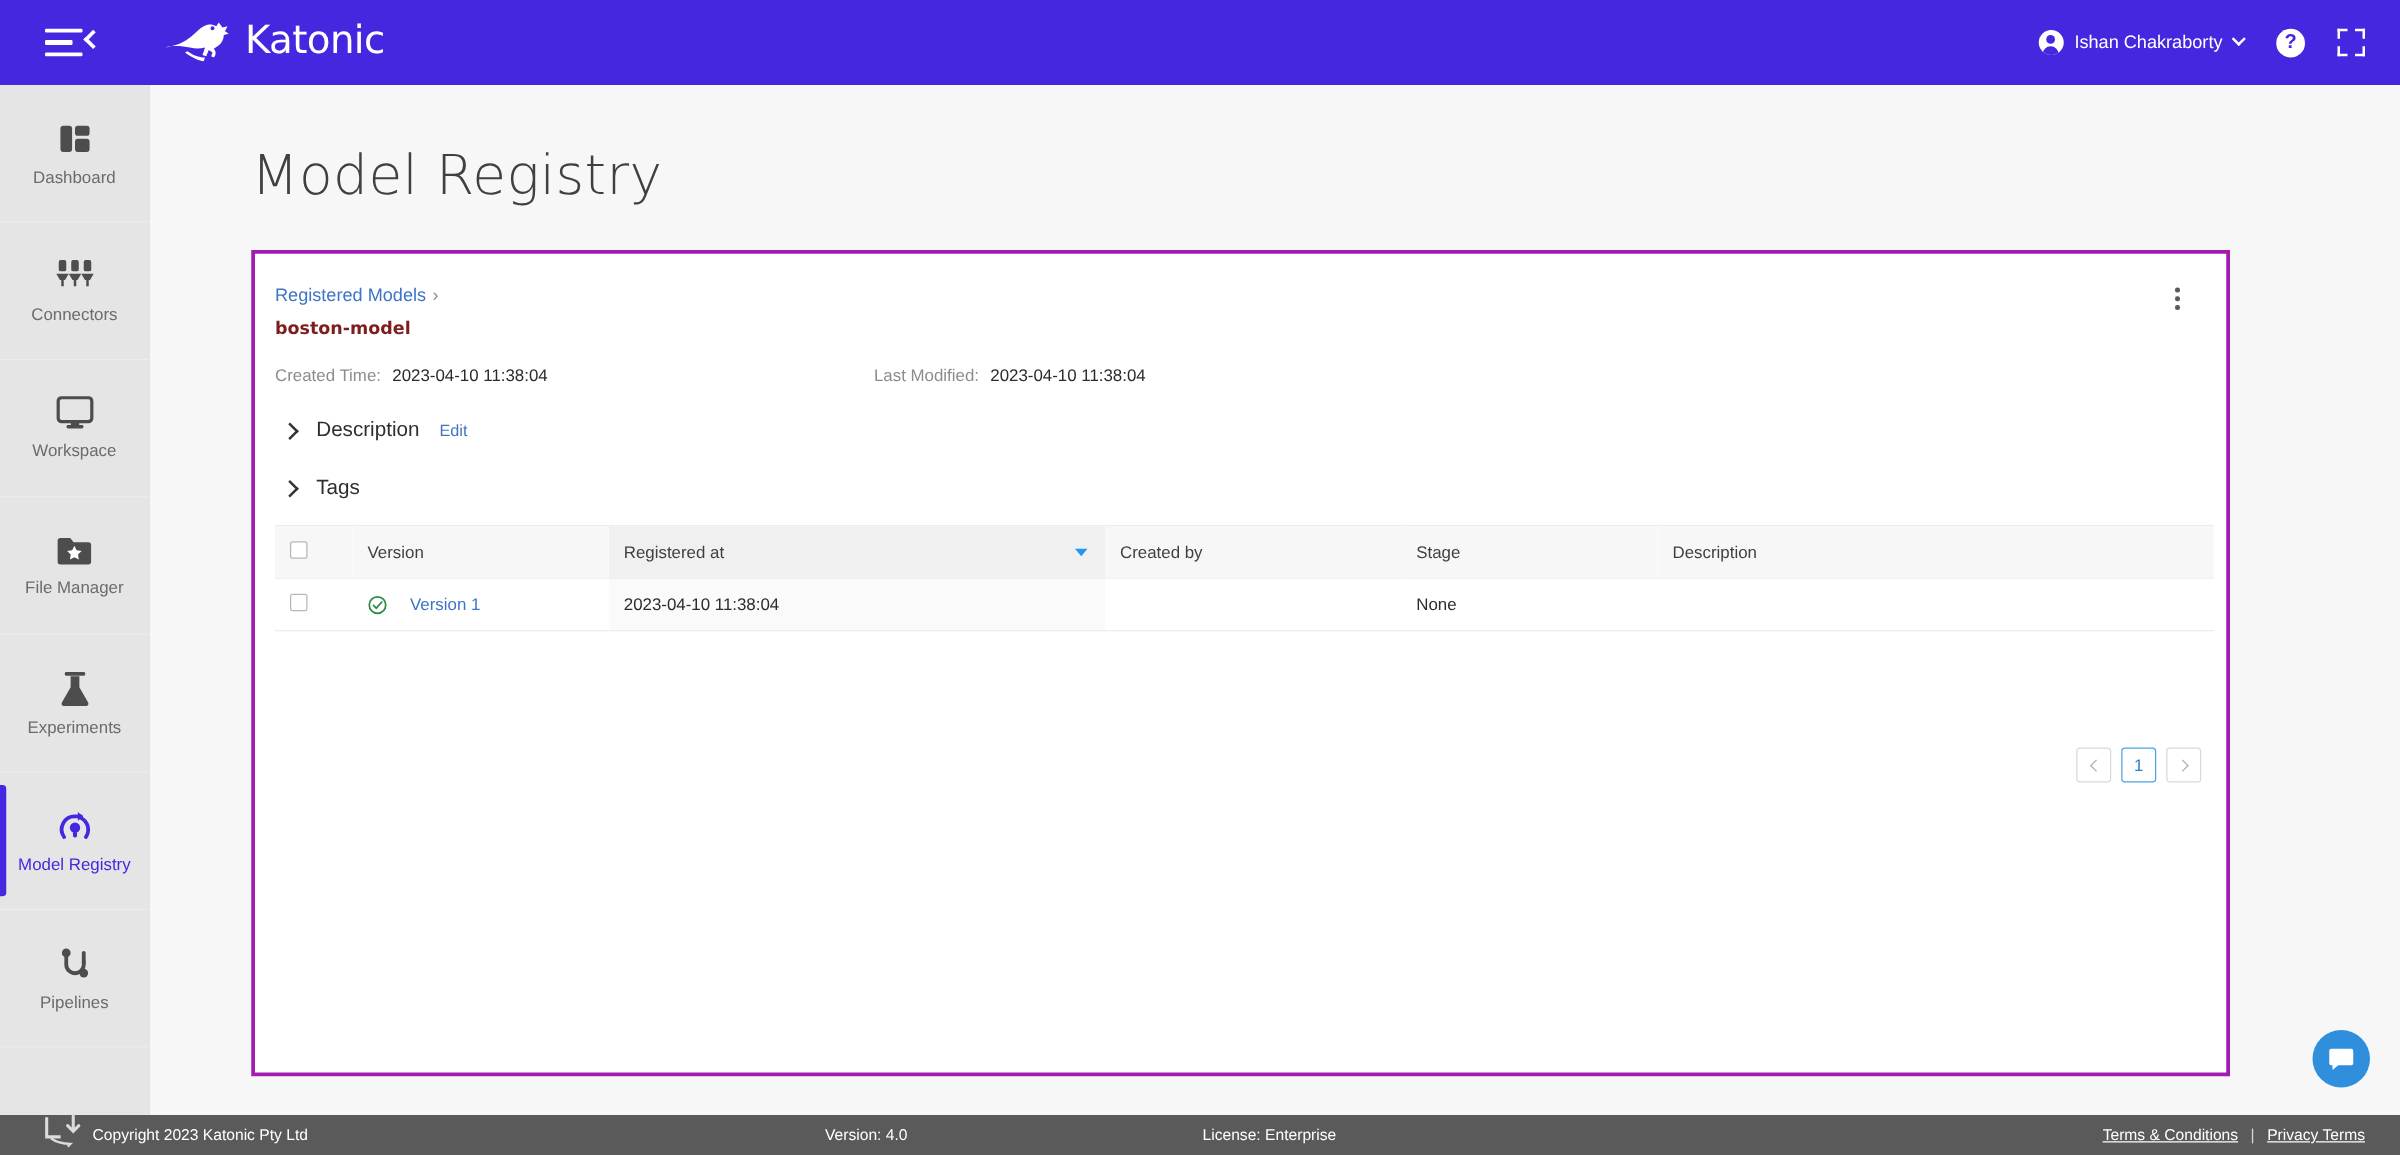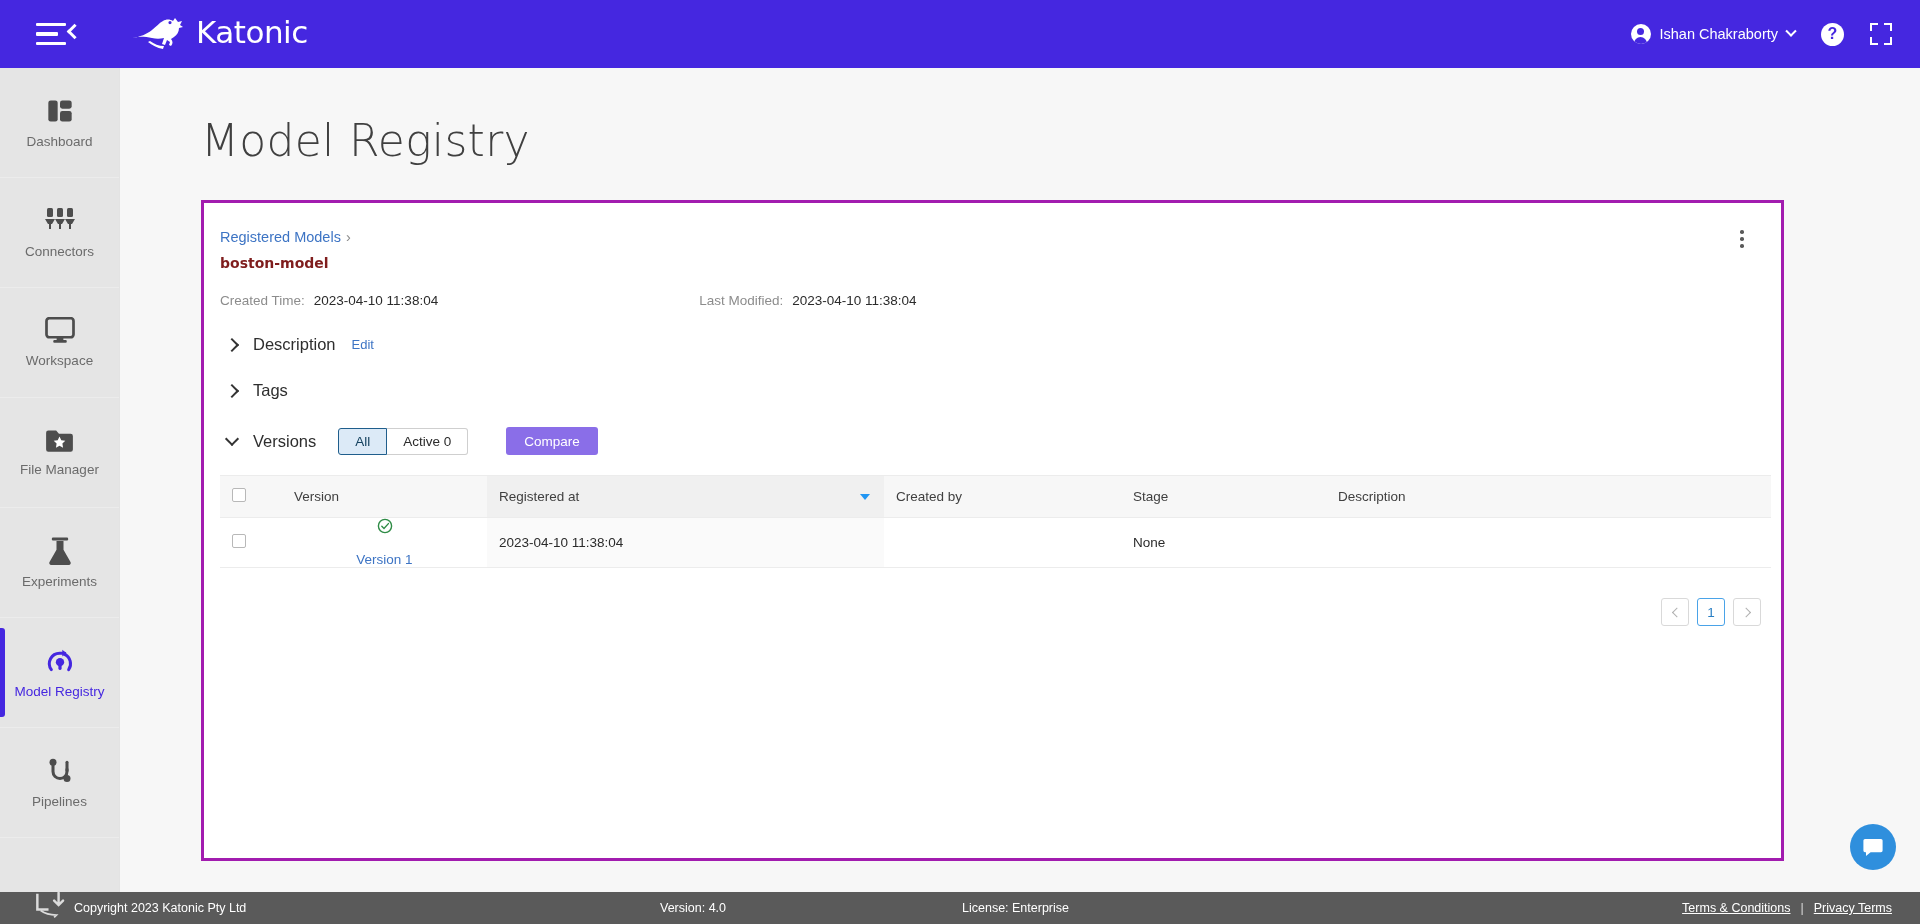--- a/index.html
+++ b/index.html
@@ -176,21 +176,21 @@
   .cbox {
     width: 14px; height: 14px; border: 1px solid #b8b8b8;
     border-radius: 2px; background: #fff; display: inline-block; cursor: pointer;
   }
   .sortarrow {
     position: absolute; right: 14px; top: 50%; margin-top: -3px;
     width: 0; height: 0; border-left: 5px solid transparent;
     border-right: 5px solid transparent; border-top: 6px solid #2196f3;
     cursor: pointer;
   }
-  .vcell { display: flex; align-items: center; gap: 18px; flex-direction: column; }
+  .vcell { display: flex; align-items: center; gap: 18px; }
   .okicon { width: 16px; height: 16px; flex: none; }
   .vlink { color: #3d74c4; cursor: pointer; font-size: 13.5px; }
   .stagepill { font-size: 13.5px; color: #2b2b2b; }
 
   
   .pager {
     position: absolute; right: 20px; top: 395px;
     display: flex; align-items: center; gap: 8px;
   }
   .pbtn {
@@ -391,29 +391,20 @@
         <span class="caret"></span>
         <span class="sec-title">Description</span>
         <span class="editlink">Edit</span>
       </div>
 
       <div class="section">
         <span class="caret"></span>
         <span class="sec-title">Tags</span>
       </div>
 
-      <div class="section">
-        <span class="caret down"></span>
-        <span class="sec-title">Versions</span>
-        <span class="seg">
-          <button class="on">All</button>
-          <button>Active 0</button>
-        </span>
-        <button class="compare">Compare</button>
-      </div>
 
       <table class="vtable">
         <thead>
           <tr>
             <th style="width:62px">
               <span class="cbox"></span>
             </th>
             <th style="width:205px">Version</th>
             <th class="sorted" style="width:397px">
               <span>Registered at</span>

